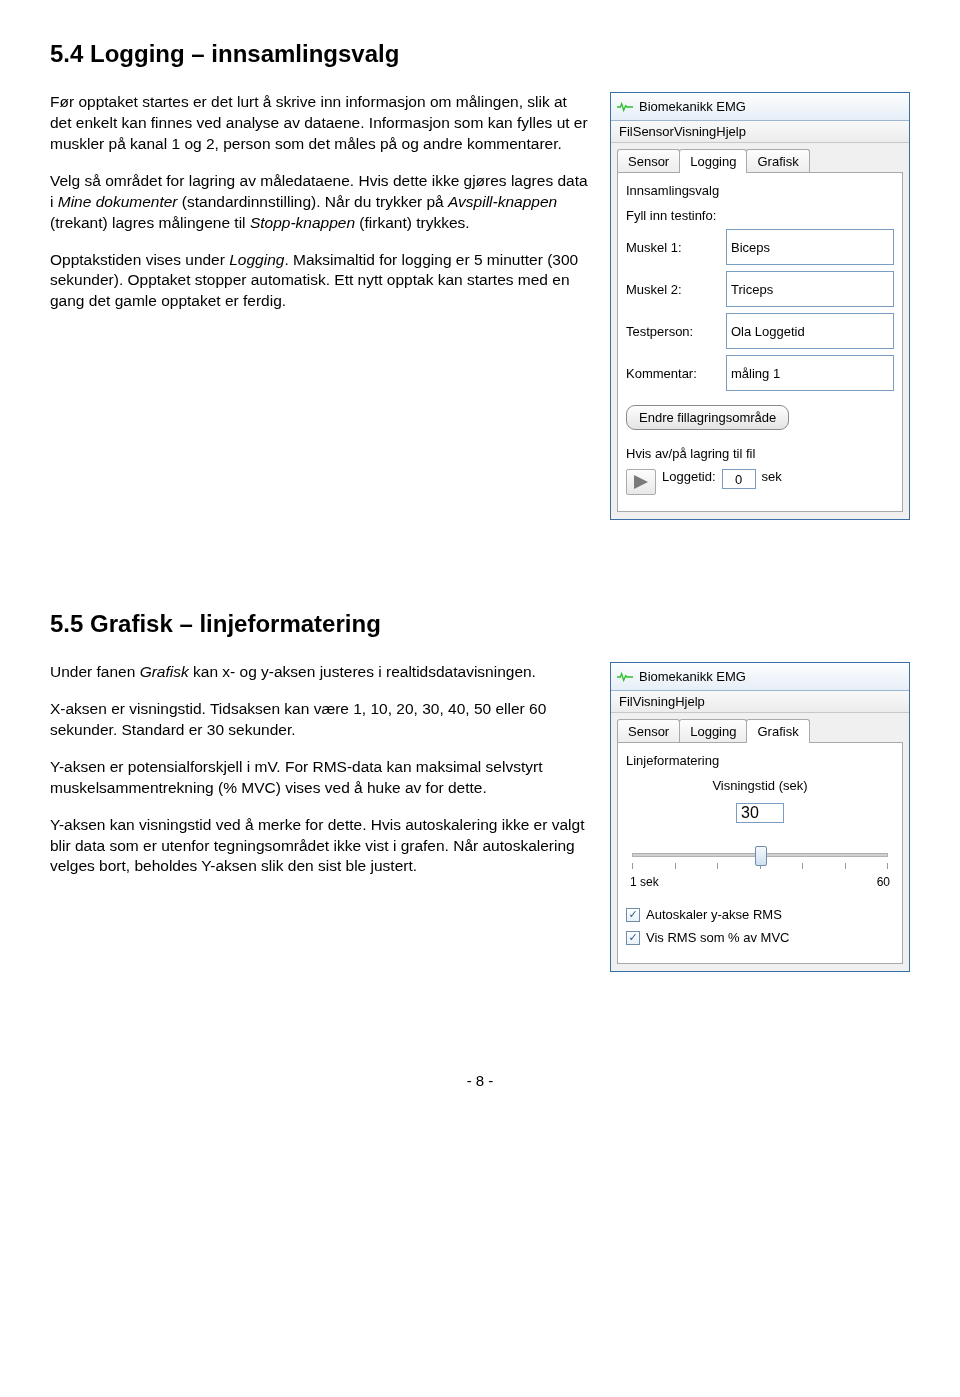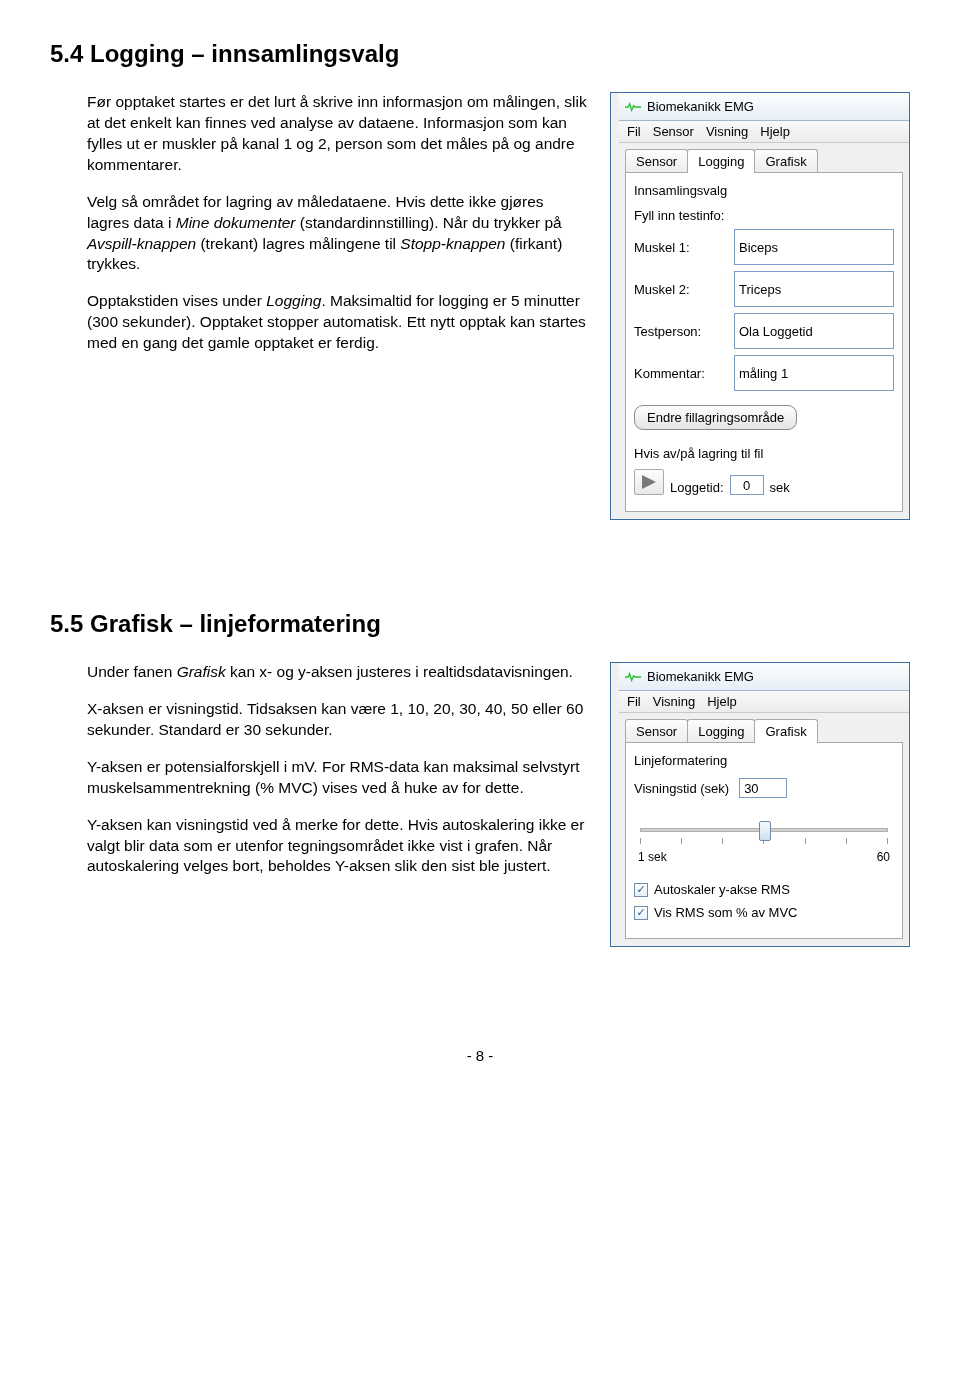--- a/index.html
+++ b/index.html
@@ -10,44 +10,43 @@
     background: #fff;
     width: 960px;
     color: #000;
   }
   h2 {
     font-size: 24px;
     font-weight: bold;
     margin: 0 0 24px 0;
   }
   .section { display: flex; gap: 20px; margin-bottom: 90px; }
-  .text-col { flex: 1; font-size: 15.5px; line-height: 1.35; margin-left: 37px; }
+  .text-col { flex: 1; font-size: 15.5px; line-height: 1.35; }
   .text-col p { margin: 0 0 16px 0; }
   .italic { font-style: italic; }
   .shot-col { width: 300px; flex-shrink: 0; }
   
   .win {
     border: 1px solid #3a6ea5;
     background: #f0f0f0;
     width: 100%;
-    padding-left: 8px;
   }
   .titlebar {
     display: flex; align-items: center;
     height: 28px;
     padding: 0 6px;
     background: linear-gradient(#fdfefe, #e6eef7);
     border-bottom: 1px solid #9db6d2;
     font-size: 13px;
   }
   .heartbeat {
     width: 16px; height: 12px; margin-right: 6px;
   }
   .menubar {
-    display: flex; gap: 12px;
+    display: flex; gap: 0;
     padding: 3px 8px;
     background: linear-gradient(#f9f9f9, #ececec);
     border-bottom: 1px solid #c8c8c8;
     font-size: 13px;
   }
   .tabs {
     display: flex;
     padding: 6px 6px 0 6px;
     background: #f0f0f0;
     font-size: 13px;
@@ -91,21 +90,21 @@
   }
   .btn {
     display: inline-block;
     border: 1px solid #8a8a8a;
     border-radius: 9px;
     background: linear-gradient(#fefefe, #e4e4e4);
     padding: 4px 12px;
     font-size: 13px;
     margin: 8px 0;
   }
-  .row { display:flex; align-items:flex-end; gap:6px; margin:6px 0;}
+  .row { display:flex; align-items:flex-start; gap:6px; margin:6px 0;}
   .play-icon {
     width: 30px; height: 26px;
     border: 1px solid #aaa;
     background: linear-gradient(#fdfdfd,#e8e8e8);
     display:flex; align-items:center; justify-content:center;
     border-radius:2px;
   }
   .play-icon svg { width:14px; height:14px; }
   .logg-input {
     border:1px solid #7a9ec3;
@@ -128,22 +127,22 @@
   .ticks { display:flex; justify-content:space-between; font-size:8px; color:#888; padding:2px 4px; }
   .ticks span{ display:block; width:1px; height:6px; background:#999;}
   .slider-labels { display:flex; justify-content:space-between; font-size:12px; padding:4px 2px;gap:33px;}
   .cb-row { display:flex; align-items:center; gap:6px; margin:8px 0; font-size:13px;}
   .cb {
     width:14px;height:14px;border:1px solid #6f8ca8;
     background:linear-gradient(#fefefe,#e8f1f9);
     display:flex;align-items:center;justify-content:center;
     font-size:11px;color:#2a5a8a;
   }
-  .visn-row{display:flex;align-items:center;gap:10px;margin:6px 0;}
-  .visn-row .val{border:1px solid #7a9ec3;width:48px;height:20px;display:flex;align-items:center;padding:0 4px;font-size:13px;}
+  .visn-row{display:flex;align-items:center;gap:10px;margin:6px 0;flex-direction:column;}
+  .visn-row .val{border:1px solid #7a9ec3;width:48px;height:20px;display:flex;align-items:center;padding:0 4px;font-size:16px;}
   .page-num{ text-align:center; font-size:15px; margin-top:100px;}
 </style>
 </head>
 <body>
 
 <h2>5.4 Logging – innsamlingsvalg</h2>
 <div class="section">
   <div class="text-col">
     <p>Før opptaket startes er det lurt å skrive inn informasjon om målingen, slik at det enkelt kan finnes ved analyse av dataene. Informasjon som kan fylles ut er muskler på kanal 1 og 2, person som det måles på og andre kommentarer.</p>
     <p>

